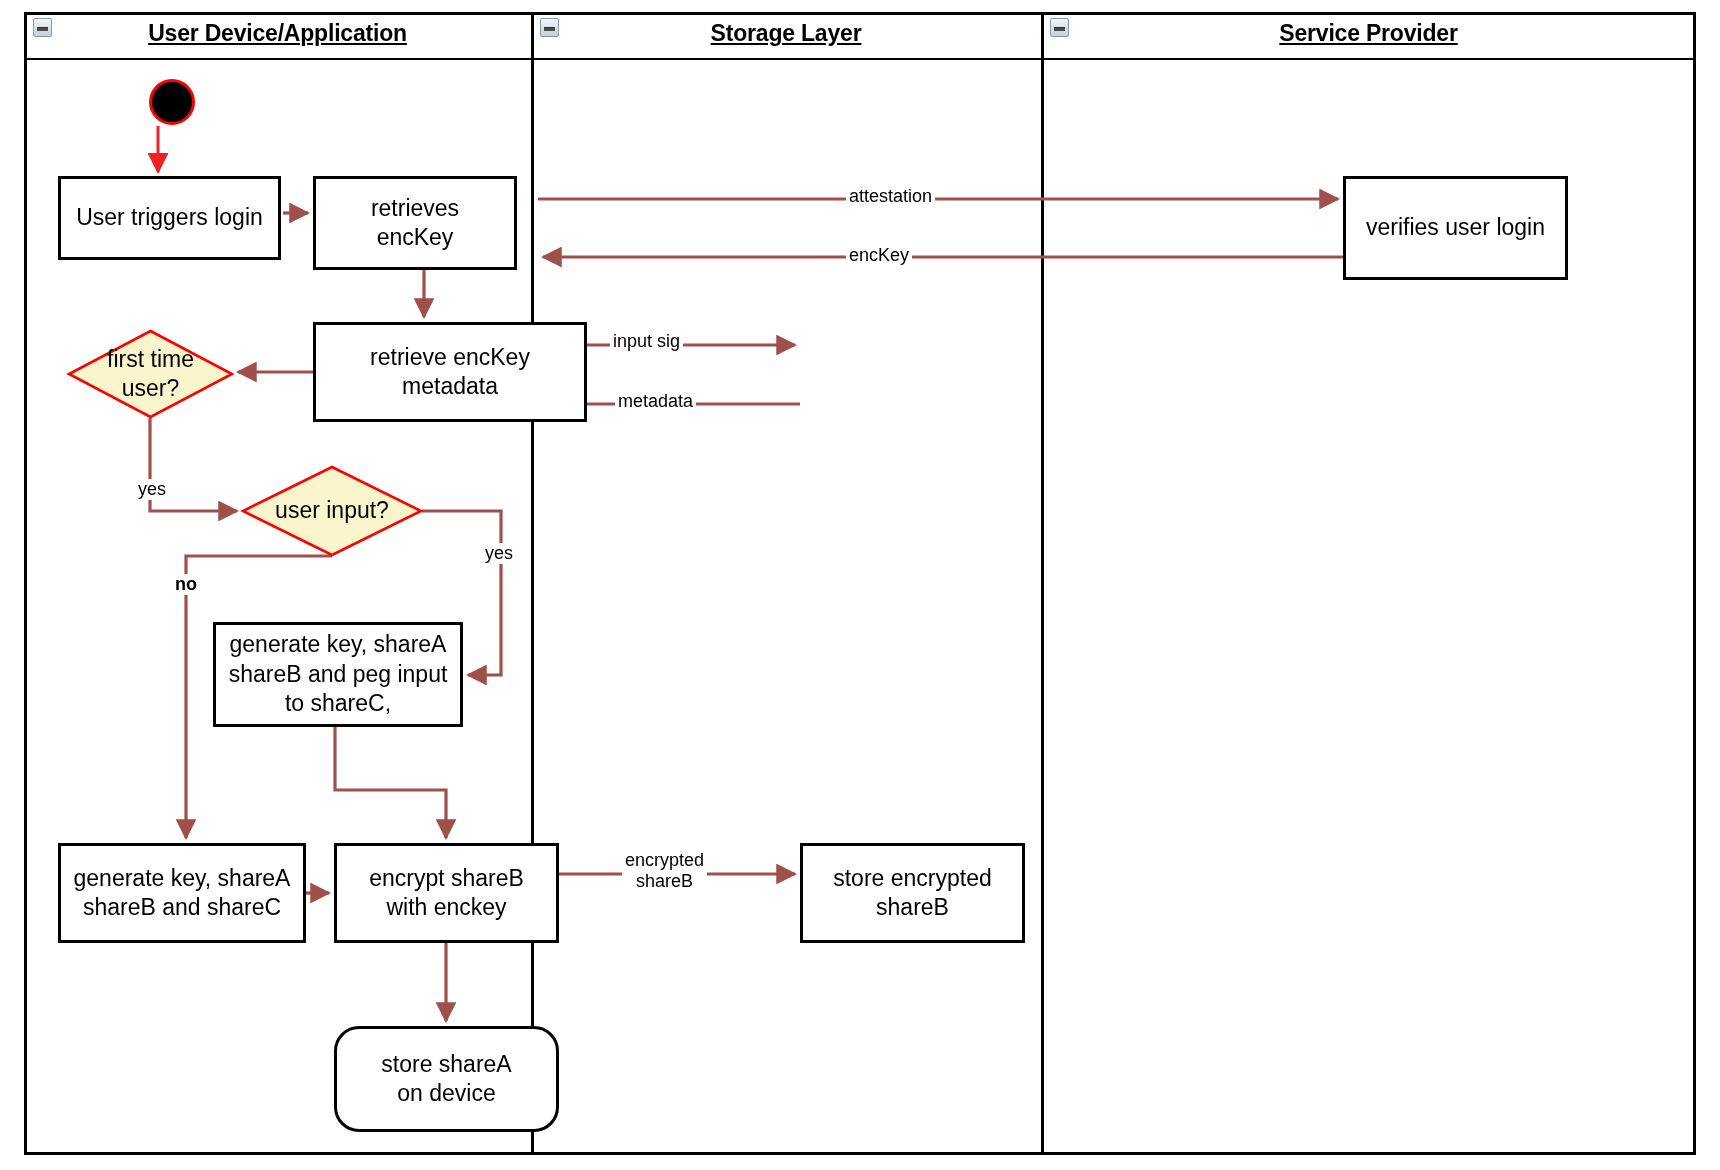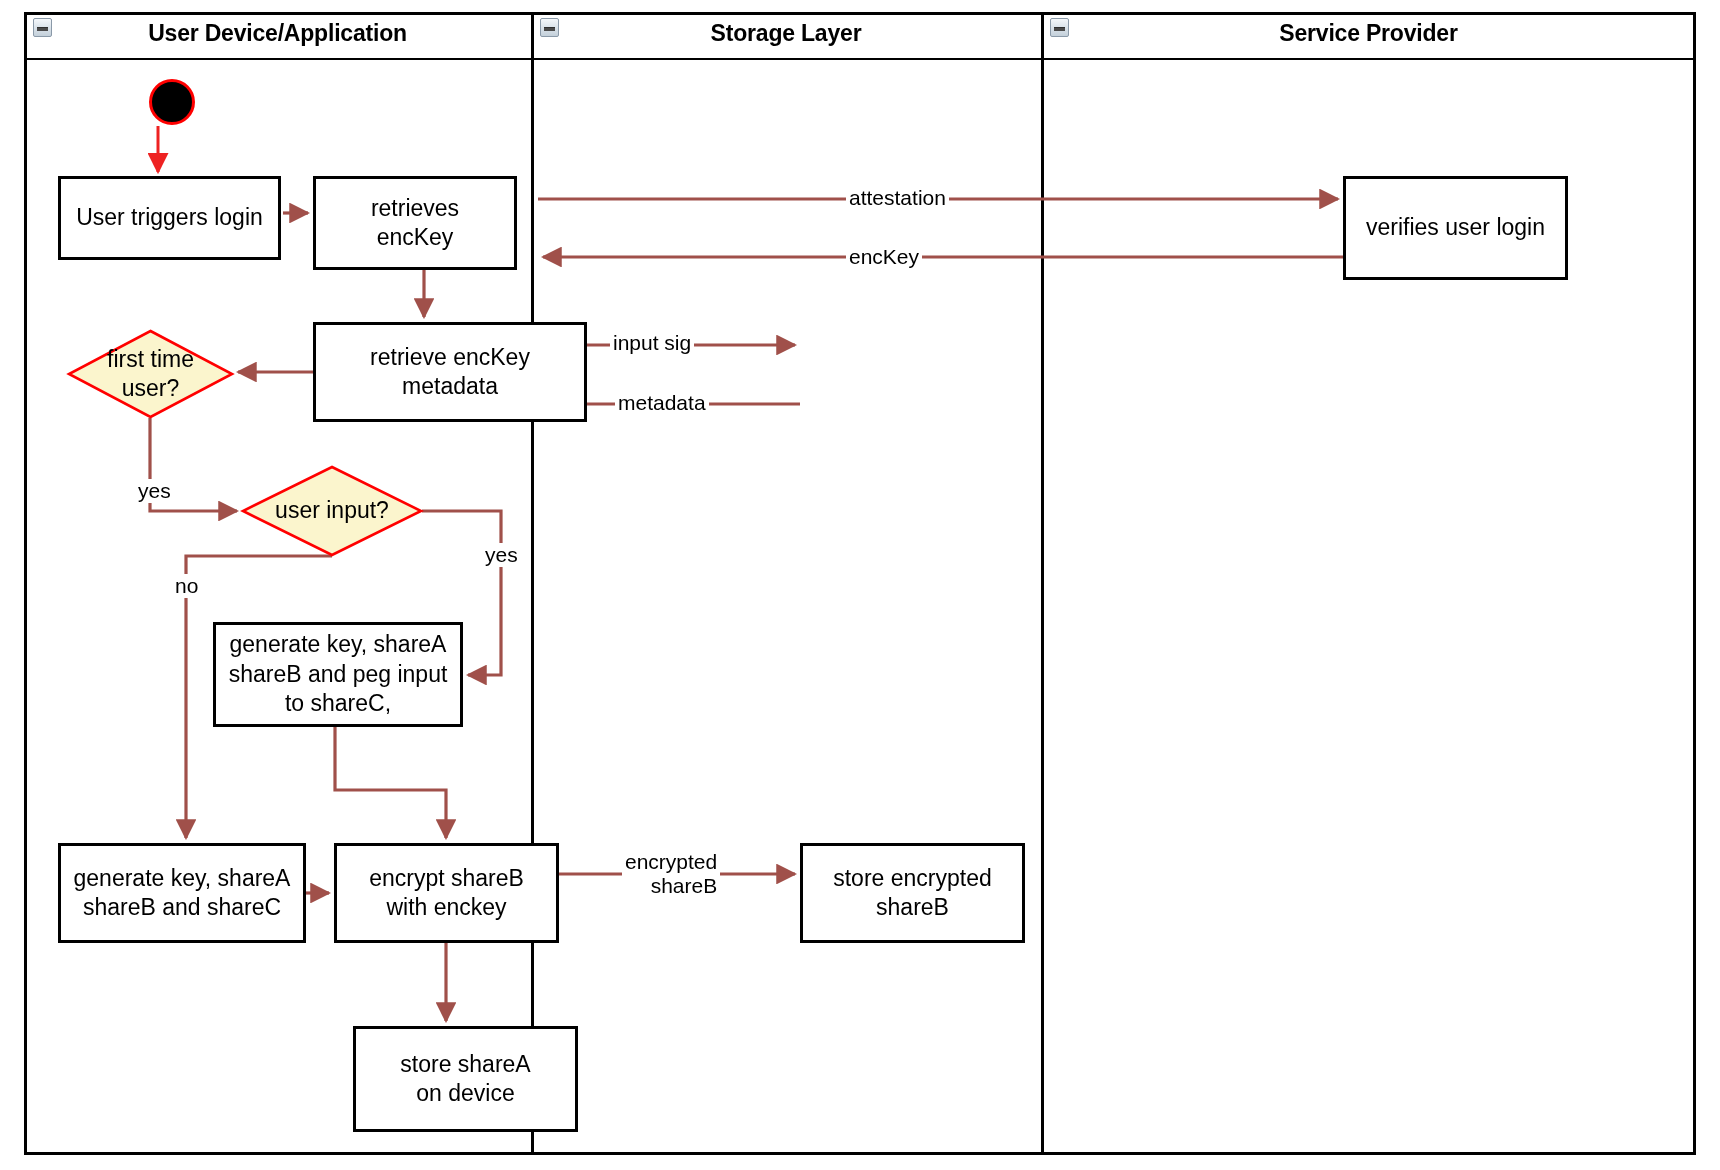--- a/index.html
+++ b/index.html
@@ -45,20 +45,21 @@
   .lane-title {
     position: absolute;
     top: 14px;
     height: 38px;
     line-height: 38px;
     text-align: center;
     font-size: 23px;
     font-weight: bold;
     color: #000000;
     letter-spacing: -0.2px;
+    text-decoration: underline;
   }
   .collapse-icon {
     position: absolute;
     top: 18px;
     width: 19px;
     height: 19px;
     box-sizing: border-box;
     border: 1px solid #8a99a8;
     background: linear-gradient(180deg,#f4f7fa 0%, #dde5ec 45%, #c4d0da 100%);
     border-radius: 2px;
@@ -130,26 +131,26 @@
   #edges {
     position: absolute;
     left: 0;
     top: 0;
     width: 1720px;
     height: 1170px;
     z-index: 2;
   }
   .edge-label {
     position: absolute;
-    font-size: 21px;
+    font-size: 18px;
     color: #000000;
     background: #ffffff;
     padding: 0 3px;
     white-space: pre;
-    text-align: right;
+    text-align: center;
     line-height: 1.15;
     z-index: 5;
   }
 </style>
 </head>
 <body>
 
 <div id="canvas">
 
   <svg id="edges" viewBox="0 0 1720 1170" xmlns="http://www.w3.org/2000/svg">
@@ -243,33 +244,33 @@
 
   <div class="node" style="left:58px; top:843px; width:248px; height:100px;">generate key, shareA
 shareB and shareC</div>
 
   <div class="node" style="left:334px; top:843px; width:225px; height:100px;">encrypt shareB
 with enckey</div>
 
   <div class="node" style="left:800px; top:843px; width:225px; height:100px;">store encrypted
 shareB</div>
 
-  <div class="node" style="left:353px; top:1026px; width:225px; height:106px;">store shareA
+  <div class="node" style="left:334px; top:1026px; width:225px; height:106px;border-radius:25px;">store shareA
 on device</div>
 
   <div class="edge-label" style="left:846px; top:186px;">attestation</div>
 
   <div class="edge-label" style="left:846px; top:245px;">encKey</div>
 
   <div class="edge-label" style="left:610px; top:331px;">input sig</div>
 
   <div class="edge-label" style="left:615px; top:391px;">metadata</div>
 
   <div class="edge-label" style="left:135px; top:479px;">yes</div>
 
   <div class="edge-label" style="left:482px; top:543px;">yes</div>
 
-  <div class="edge-label" style="left:172px; top:574px;">no</div>
+  <div class="edge-label" style="left:172px; top:574px;font-weight:bold;">no</div>
 
   <div class="edge-label" style="left:622px; top:850px;">encrypted
 shareB</div>
 
 </div>
 
 </body></html>

